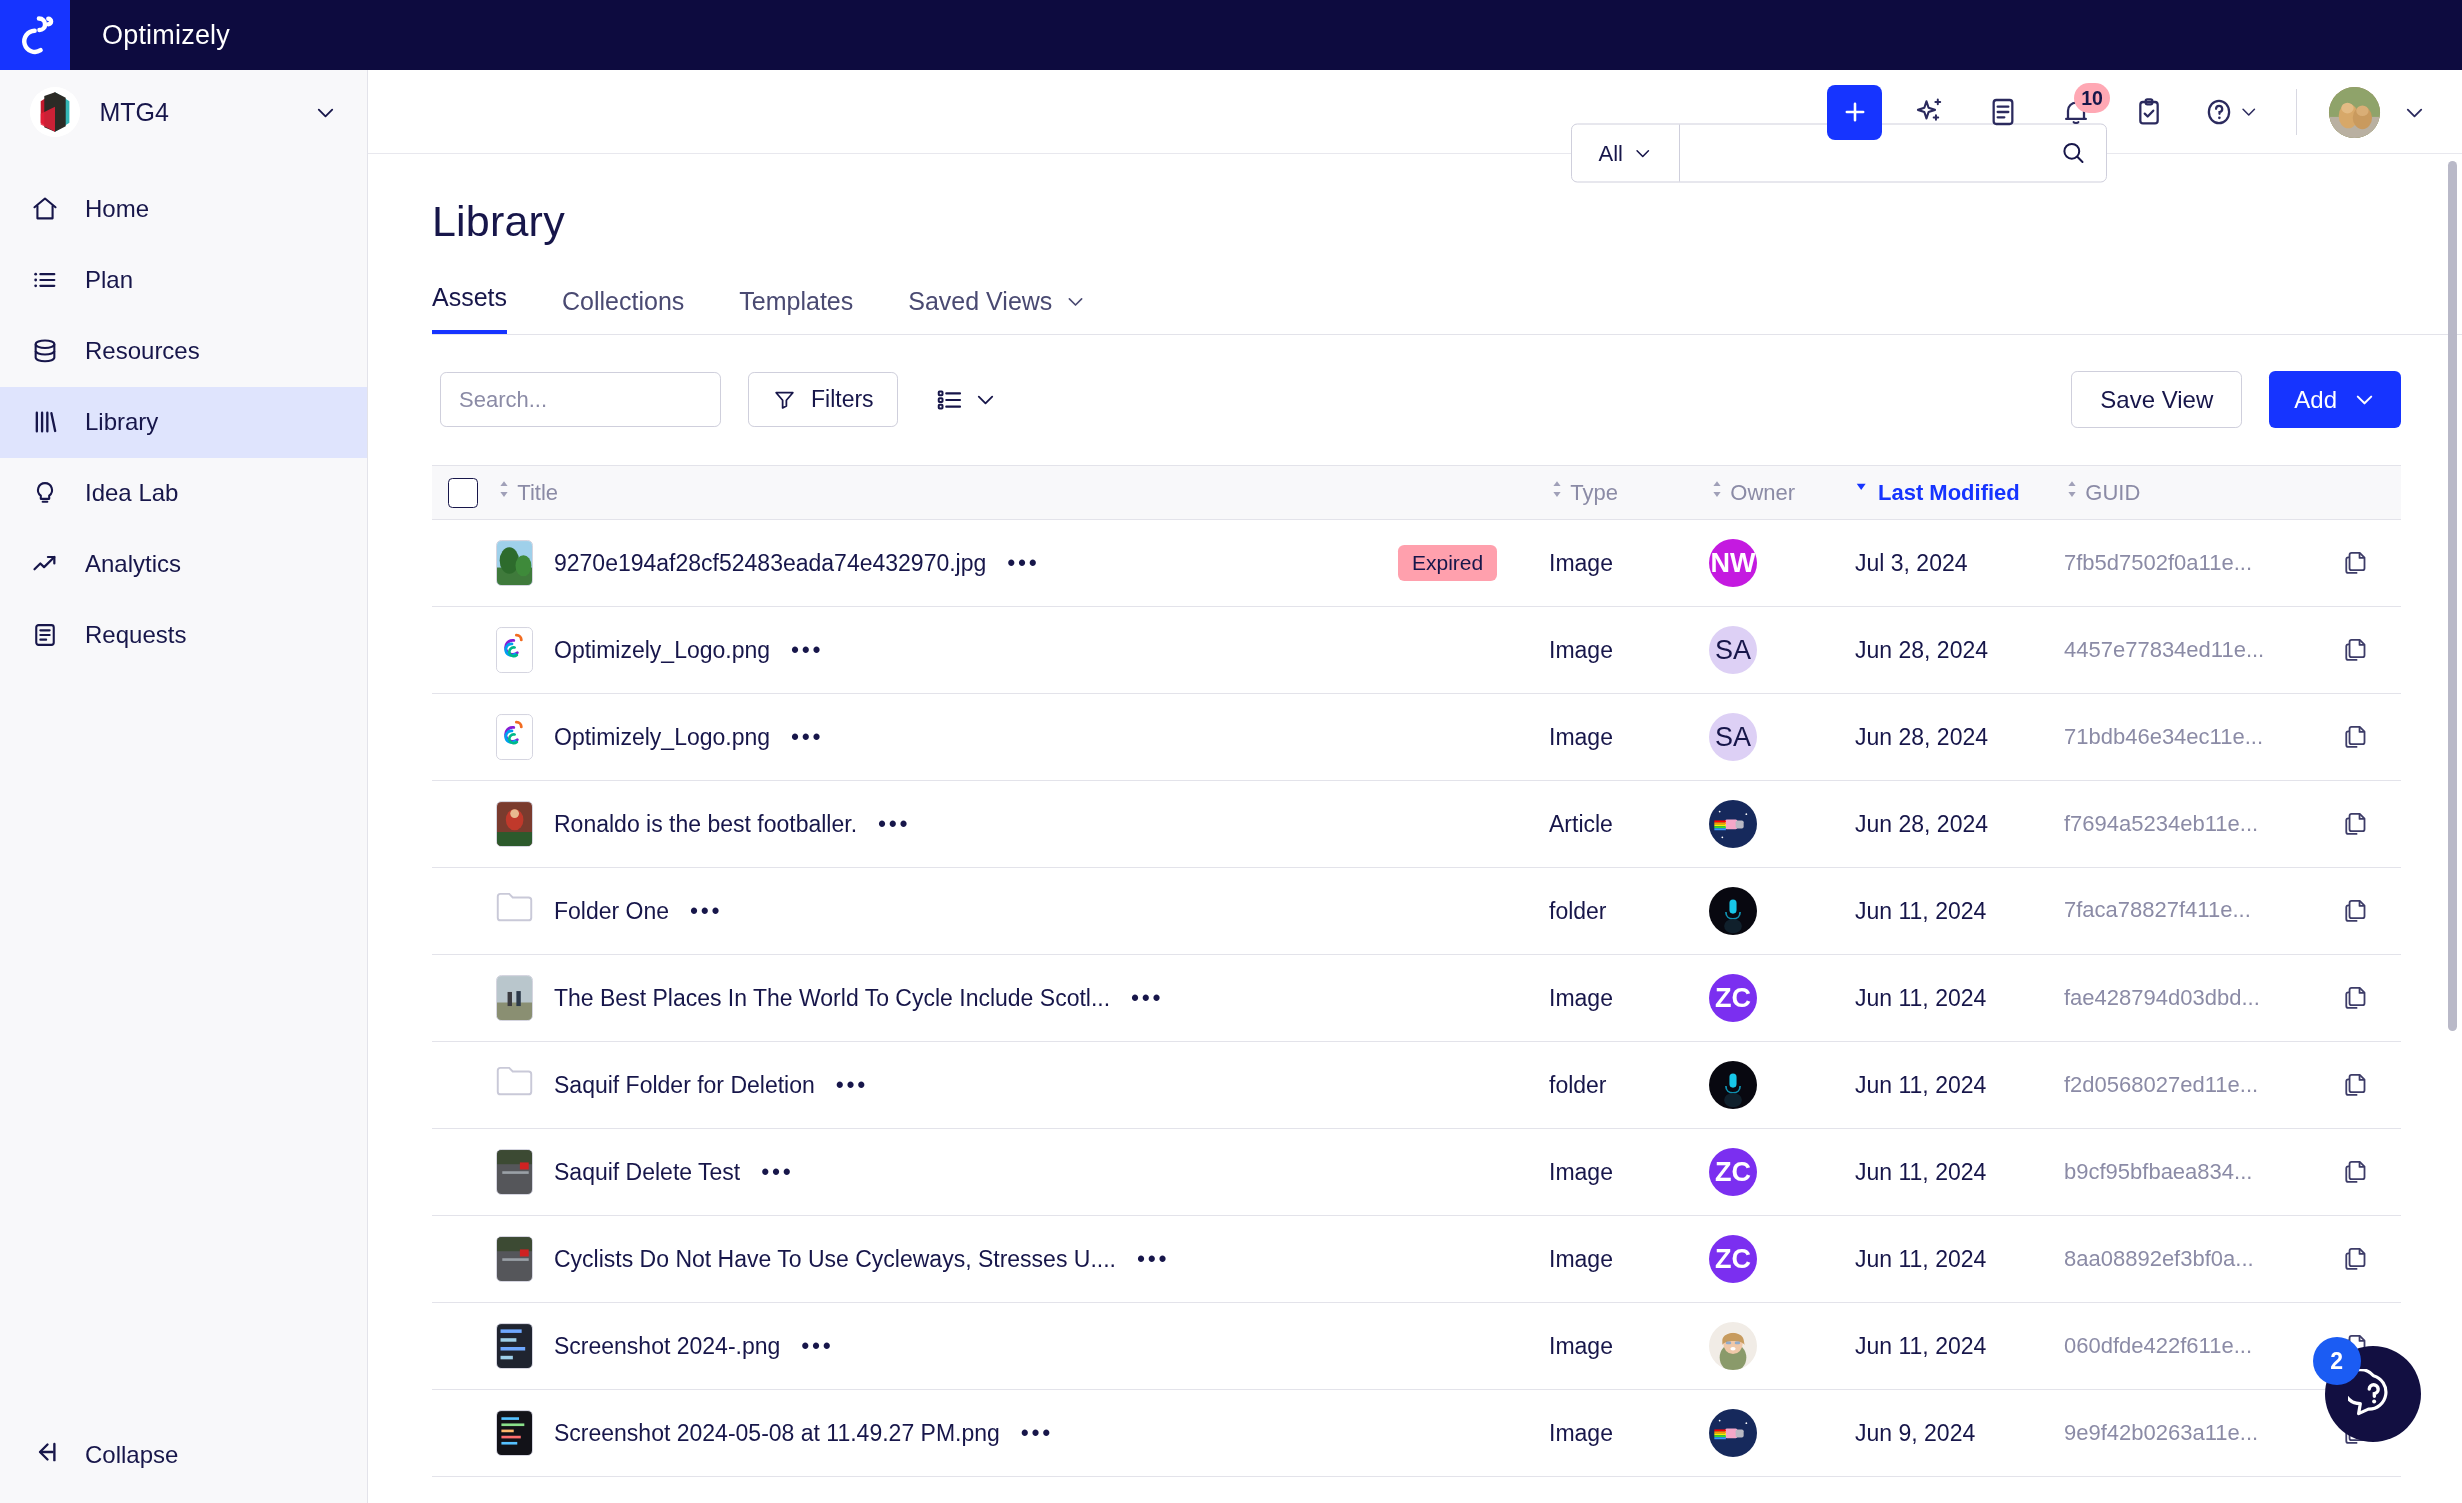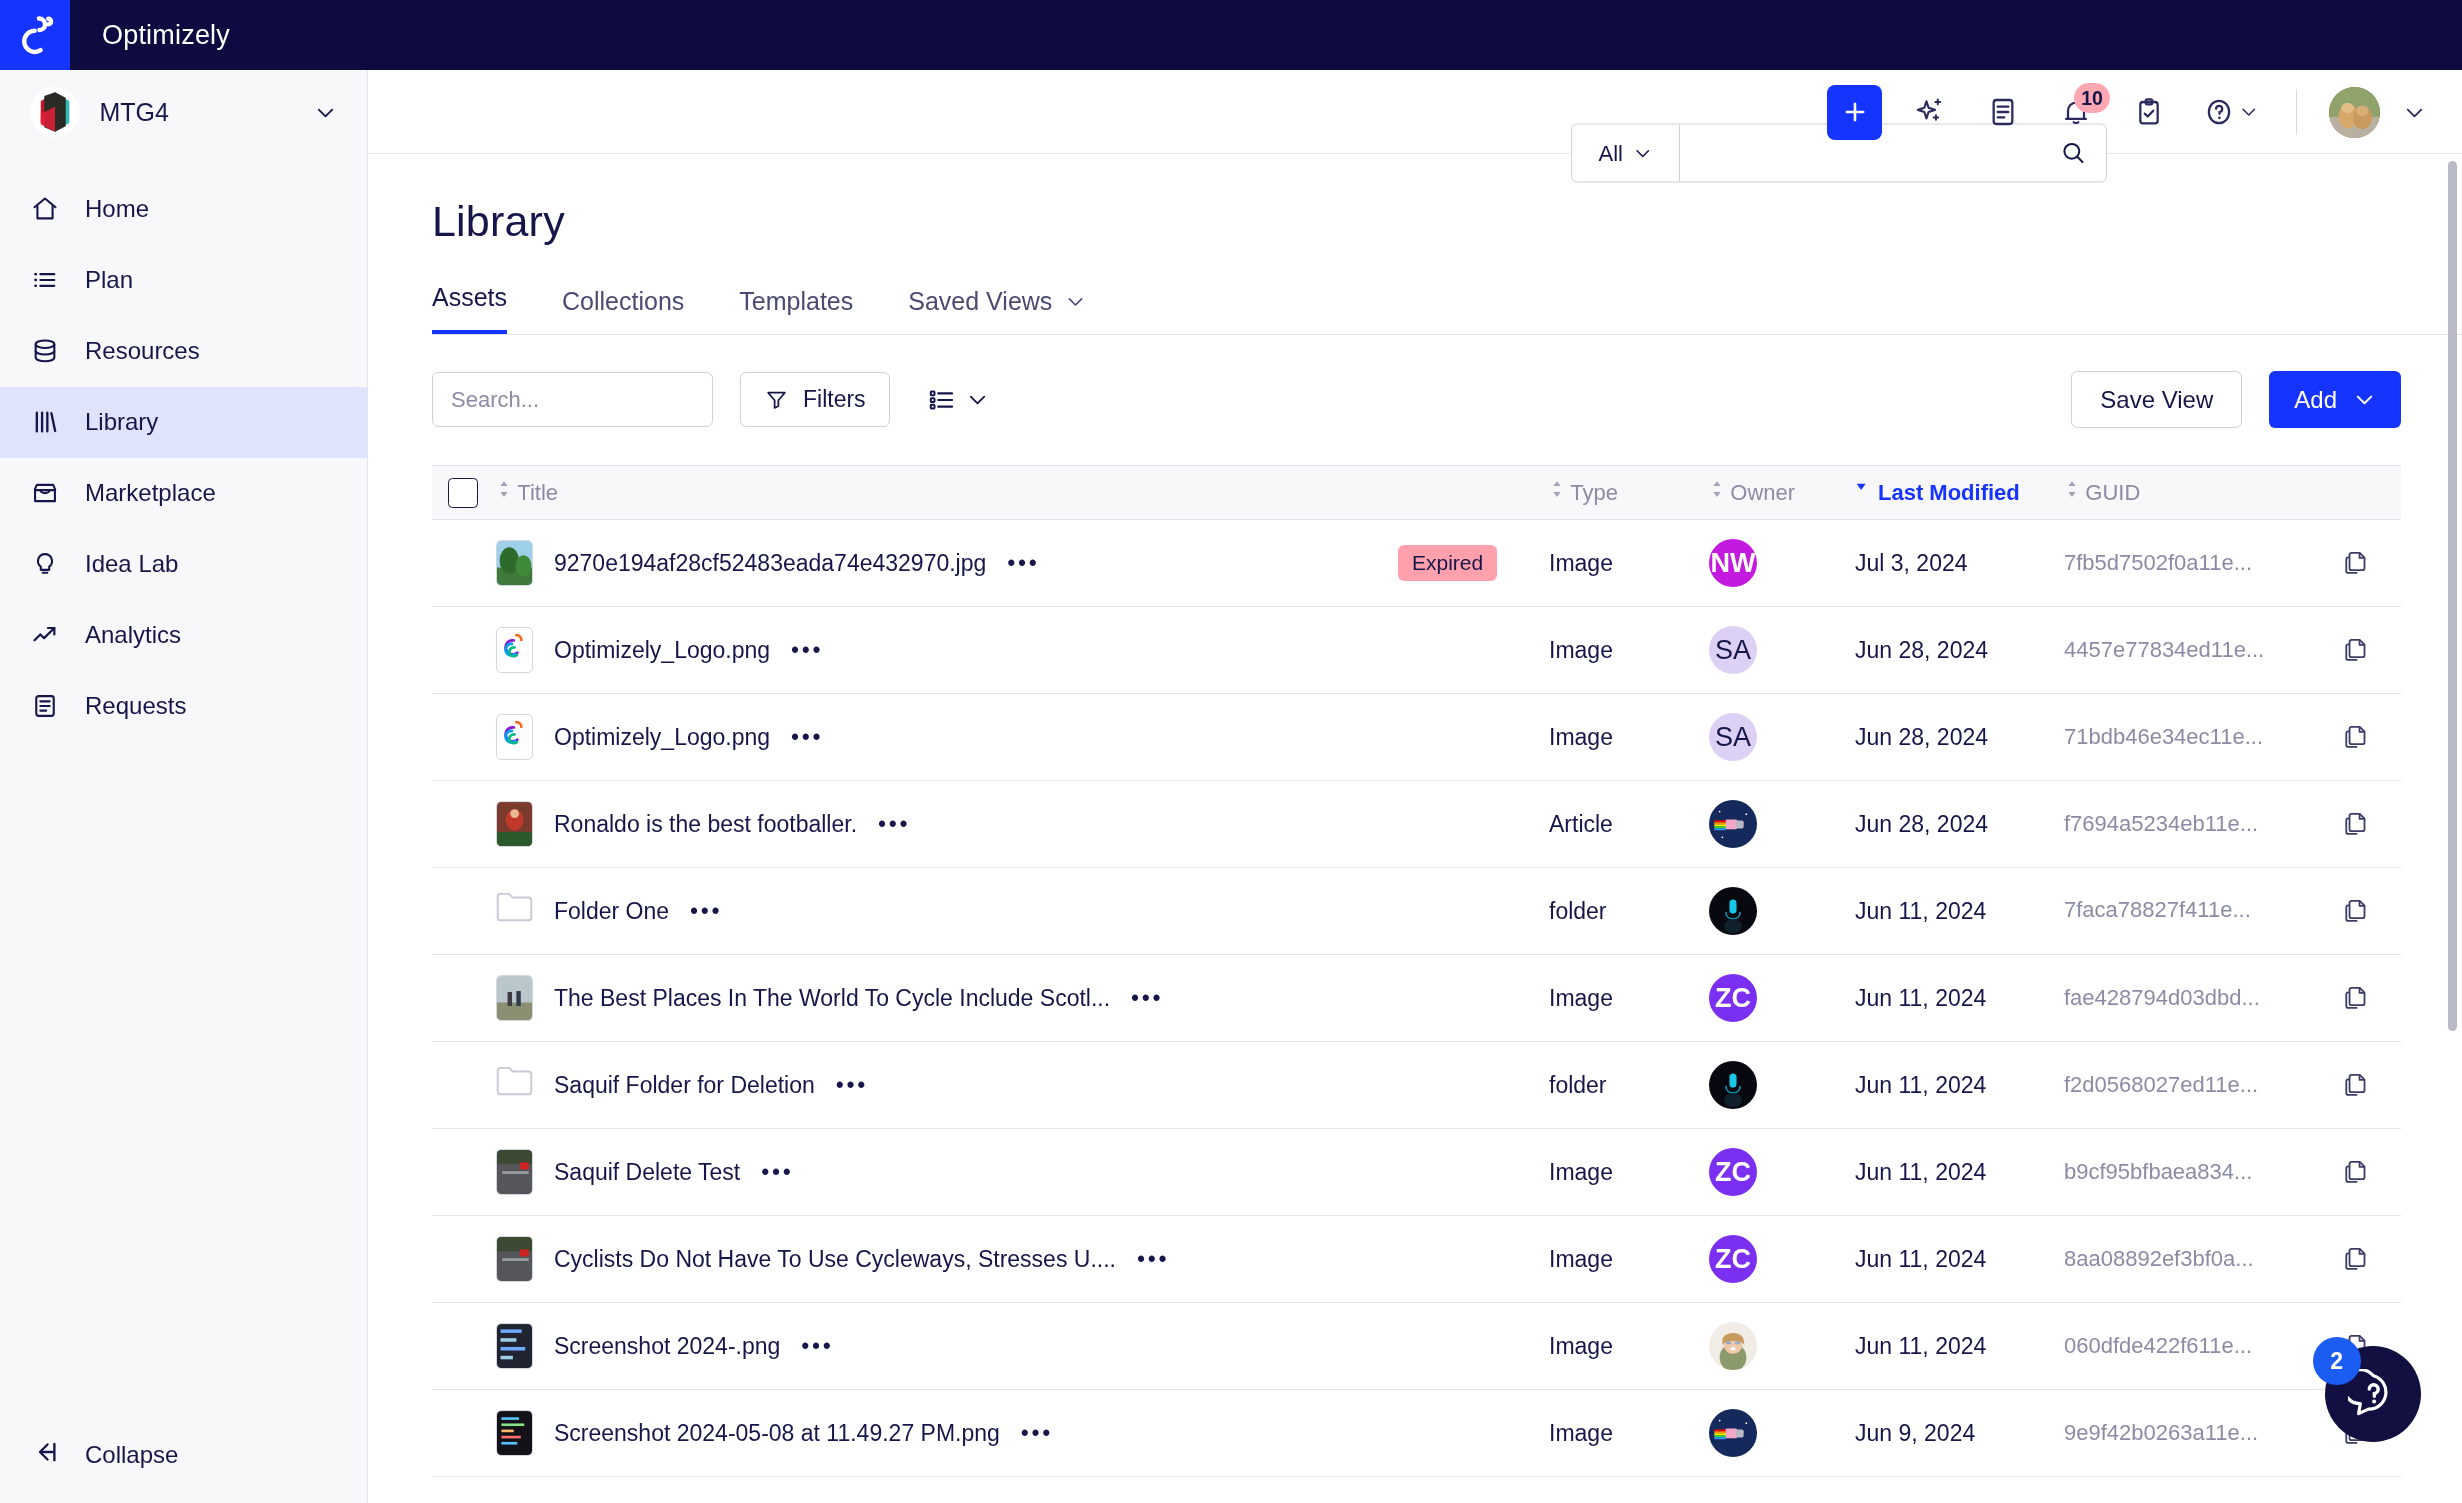--- a/index.html
+++ b/index.html
@@ -112,21 +112,21 @@
 
   .tabs { display: flex; align-items: flex-end; gap: 55px; margin-top: 37px;
           border-bottom: 0.9px solid #e3e3ea; }
   .tab { font-size: 25px; color: #4a4a72; padding-bottom: 18px; cursor: pointer;
          display:flex; align-items:center; gap: 12.4px; }
   .tab.active { color: #17164a; border-bottom: 4.4px solid #1634ff; }
 
   .toolbar { display: flex; align-items: center; margin-top: 36px; }
   .sbox {
     width: 281px; height: 55px; border: 0.9px solid #cfcfdc; border-radius: 6.2px;
-    display: flex; align-items: center; padding: 0 18px;
+    display: flex; align-items: center; padding: 0 18px; margin-left: 8px;
   }
   .sbox input {
     flex: 1 1 auto; border: 0; outline: none; font-size: 22px; color: #17164a;
     background: transparent; font-family: "Liberation Sans", sans-serif;
   }
   .sbox input::placeholder { color: #8b8ba6; }
   .filters-btn {
     margin-left: 27px; height: 55px; padding: 0 23px; border: 0.9px solid #cfcfdc;
     border-radius: 6.2px; background: #fff; display: flex; align-items: center; gap: 14px;
     font-size: 23px; color: #17164a; cursor: pointer;
@@ -286,30 +286,20 @@
       <div class="navitem active">
         <span class="ic">
           <svg width="28" height="28" viewBox="0 0 24 24" fill="none">
             <path d="M5 4v16M9.5 4v16M14 4v16" stroke="#17164a" stroke-width="2" stroke-linecap="round"></path>
             <path d="M17.5 4.5l3.2 15.2" stroke="#17164a" stroke-width="2" stroke-linecap="round"></path>
           </svg>
         </span>
         <span>Library</span>
       </div>
 
-      <div class="navitem">
-        <span class="ic">
-          <svg width="28" height="28" viewBox="0 0 24 24" fill="none">
-            <path d="M3.5 9.5h17V19h-17z" stroke="#17164a" stroke-width="1.8" stroke-linejoin="round"></path>
-            <path d="M3 9.5 5 5h14l2 4.5" stroke="#17164a" stroke-width="1.8" stroke-linejoin="round"></path>
-            <path d="M8 9.5c0 1.4 1.8 2.6 4 2.6s4-1.2 4-2.6" stroke="#17164a" stroke-width="1.8"></path>
-          </svg>
-        </span>
-        <span>Marketplace</span>
-      </div>
 
       <div class="navitem">
         <span class="ic">
           <svg width="28" height="28" viewBox="0 0 24 24" fill="none">
             <path d="M12 3.5a6 6 0 0 0-3.6 10.8V17h7.2v-2.7A6 6 0 0 0 12 3.5Z" stroke="#17164a" stroke-width="1.8" stroke-linejoin="round"></path>
             <path d="M10 19.5h4" stroke="#17164a" stroke-width="1.8" stroke-linecap="round"></path>
           </svg>
         </span>
         <span>Idea Lab</span>
       </div>

